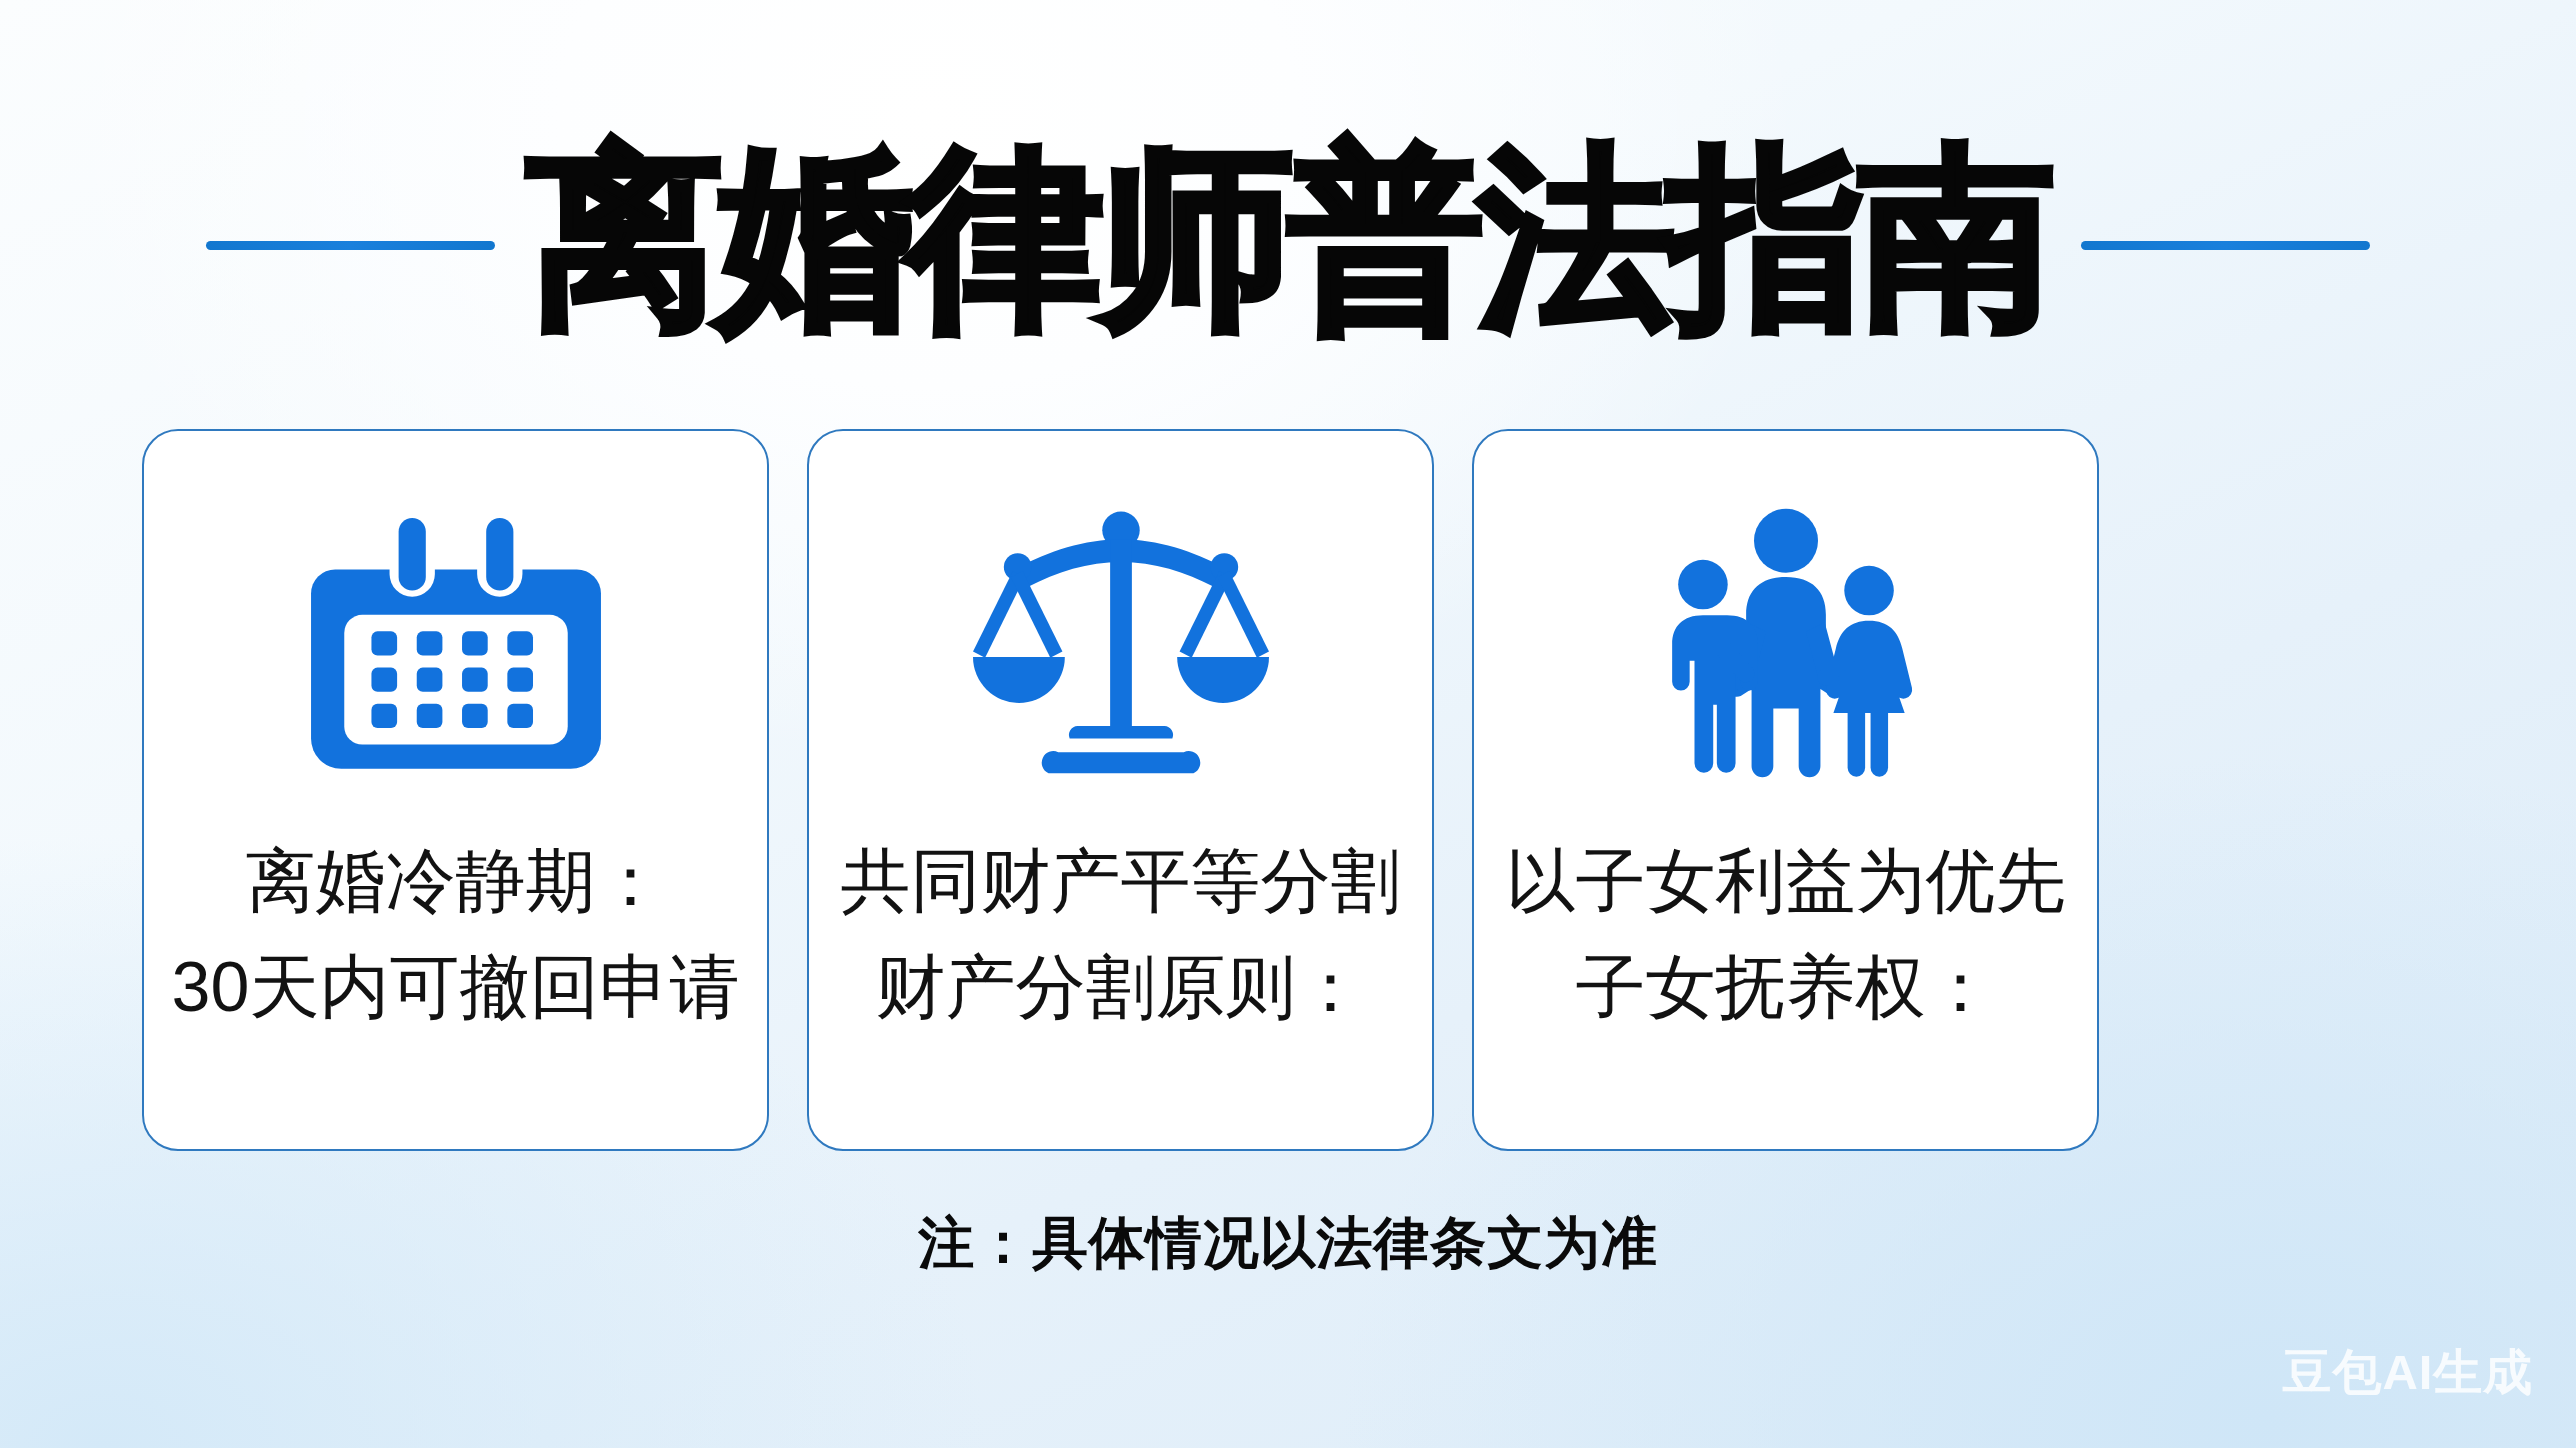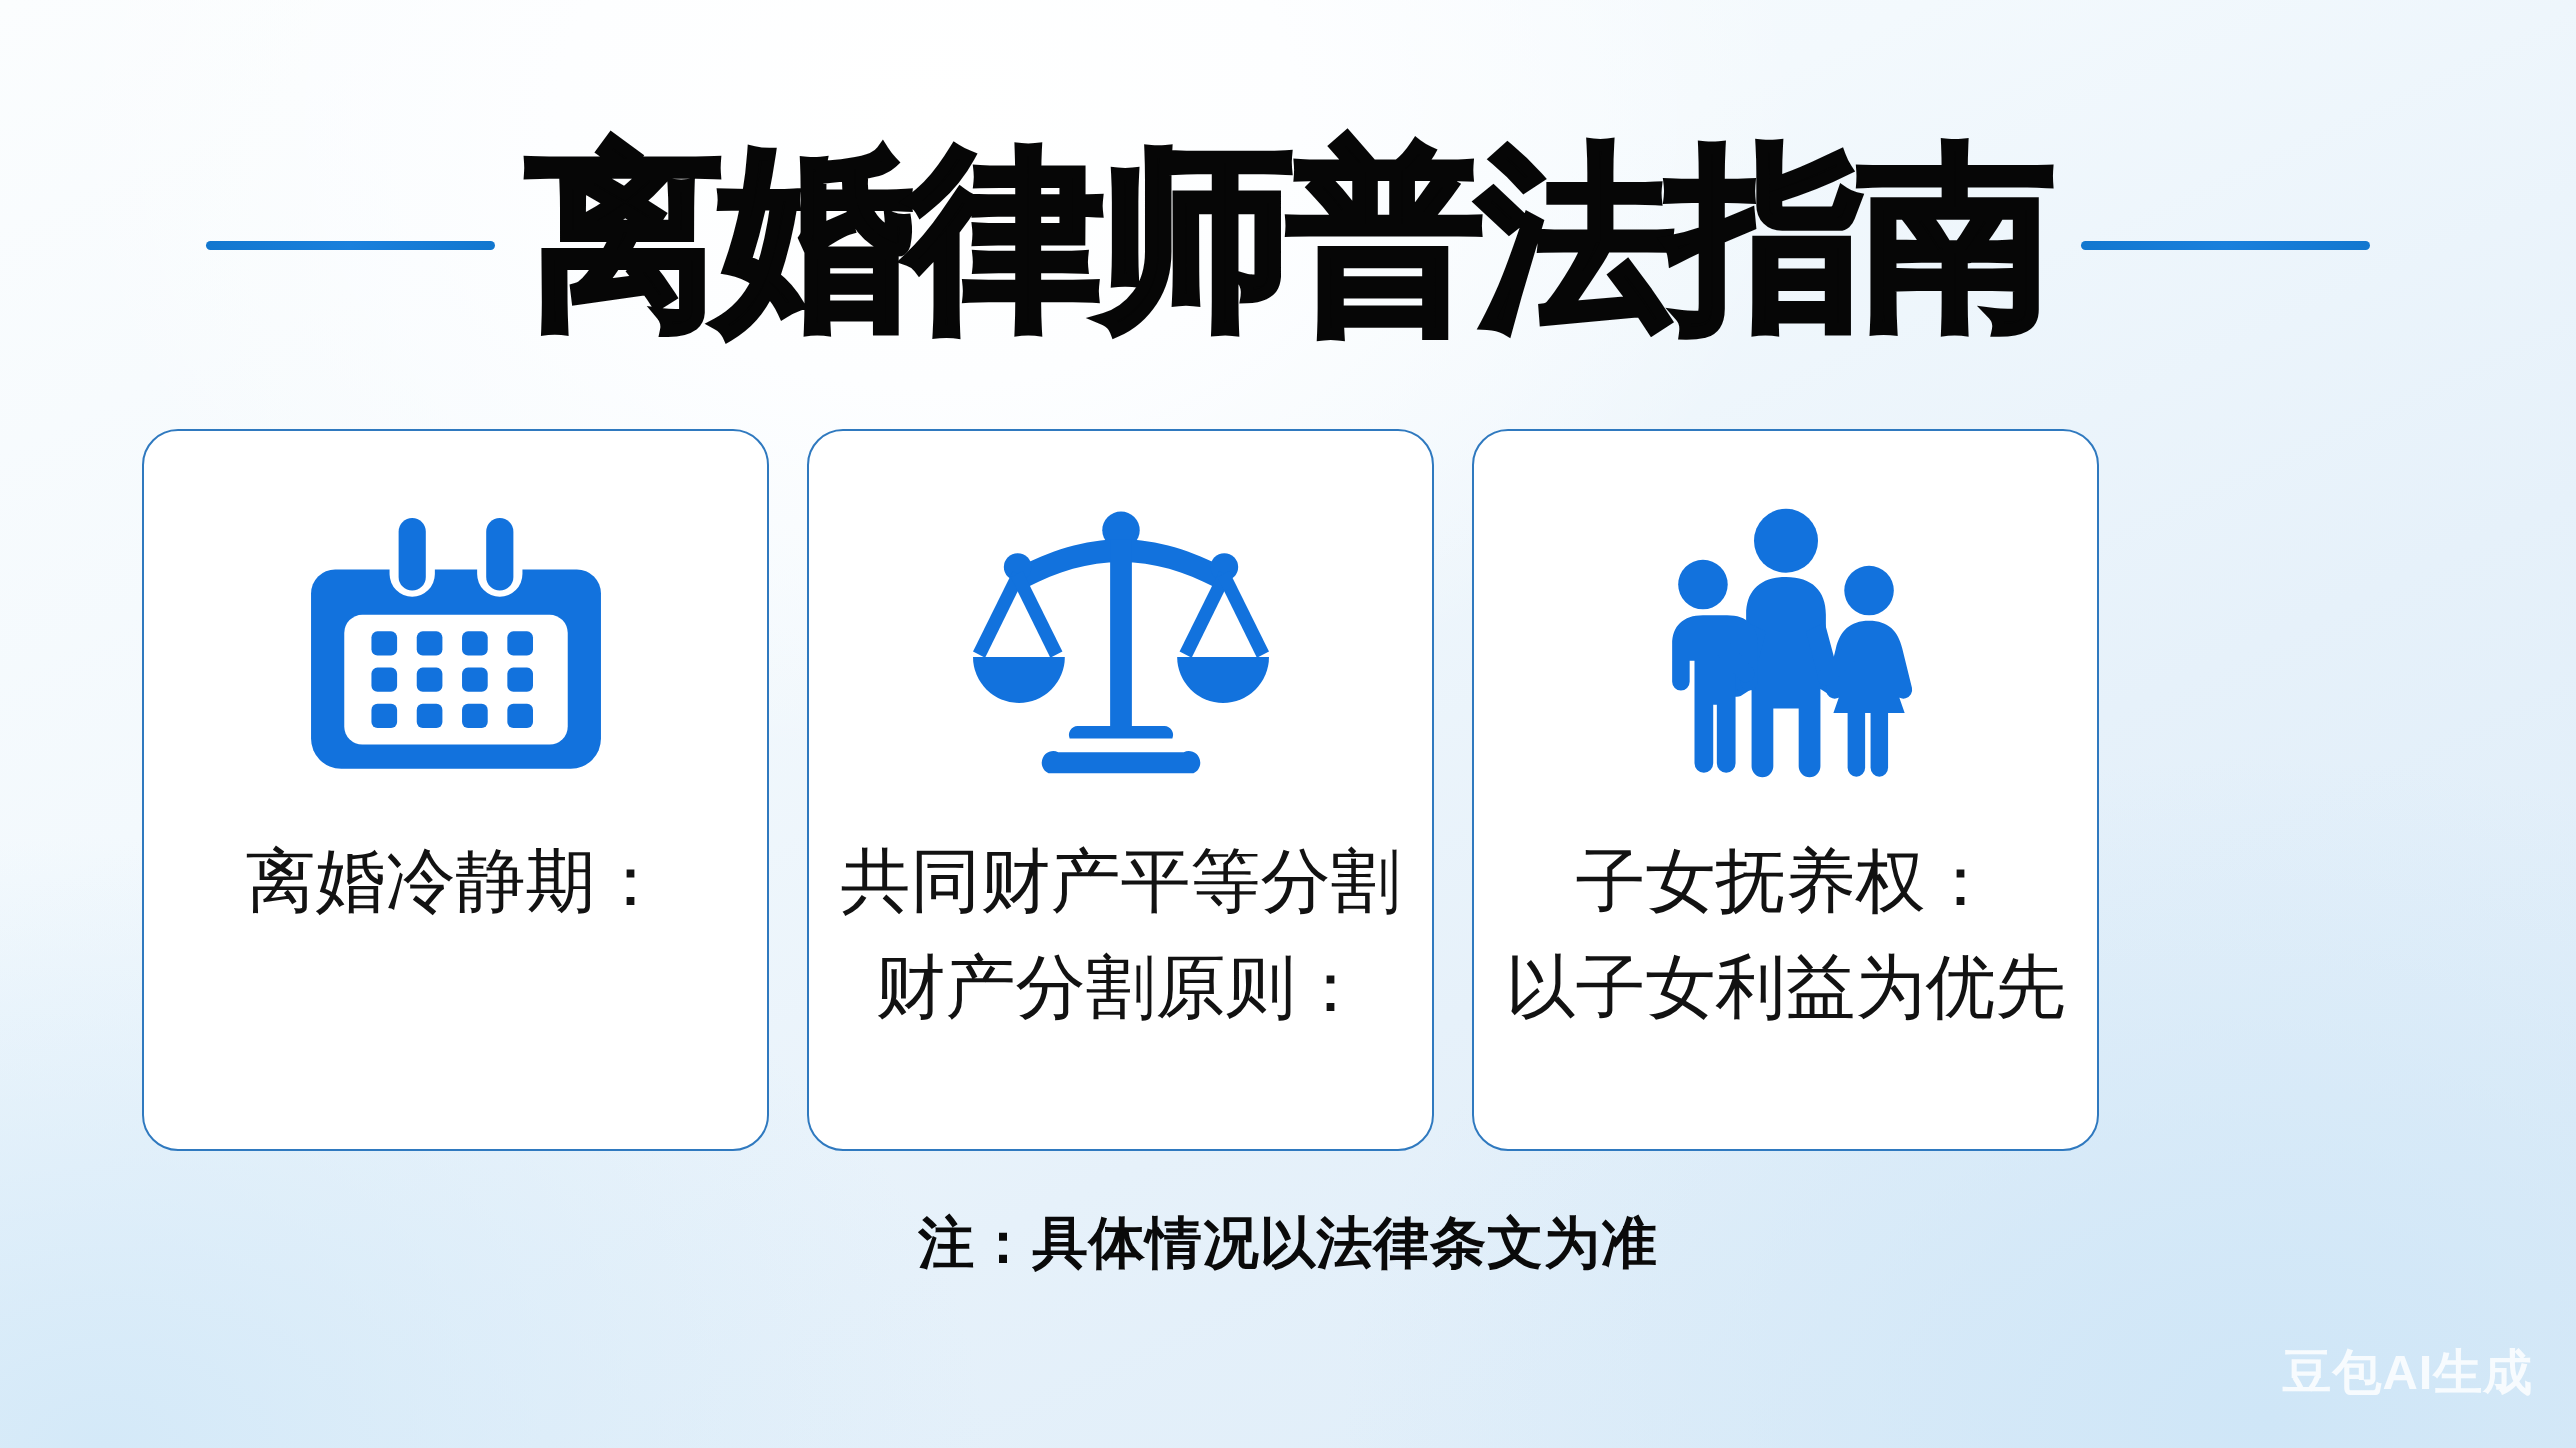--- a/index.html
+++ b/index.html
@@ -176,20 +176,21 @@
 
             <rect x="22" y="67.5" width="8.5" height="8" rx="2"></rect>
             <rect x="37" y="67.5" width="8.5" height="8" rx="2"></rect>
             <rect x="52" y="67.5" width="8.5" height="8" rx="2"></rect>
             <rect x="67" y="67.5" width="8.5" height="8" rx="2"></rect>
           </g>
         </svg>
       </div>
       <div class="card-text">
         <span class="line">离婚冷静期：</span>
+        <span class="line">30天内可撤回申请</span>
       </div>
     </div>
 
     <div class="card">
       <div class="card-icon">
         <svg width="302" height="302" viewBox="0 0 100 100" aria-hidden="true">
           <g fill="#1272dd">
 
             <circle cx="50" cy="10" r="6.2"></circle>
 
@@ -242,22 +243,22 @@
             <circle cx="77.5" cy="30" r="8.2"></circle>
             <path d="M77.5 40 c -6.4 0 -9.6 3.4 -11.0 9.2 l -3.2 13.0 a2.9 2.9 0 0 0 5.6 1.5 l 2.6 -9.8 l -5.8 16.6 h 23.6 l -5.8 -16.6 l 2.6 9.8 a2.9 2.9 0 0 0 5.6 -1.5 l -3.2 -13.0 c -1.4 -5.8 -4.6 -9.2 -11.0 -9.2 z"></path>
             <path d="M71.2 70.5 h5.0 v 18.2 a2.9 2.9 0 0 1 -5.8 0 v -18.2 z"></path>
             <path d="M78.8 70.5 h5.0 v 18.2 a2.9 2.9 0 0 1 -5.8 0 v -18.2 z"></path>
 
             <path d="M68.4 49.5 l -7.2 7.0 a2.9 2.9 0 0 0 4.0 4.2 l 7.4 -7.2 z"></path>
           </g>
         </svg>
       </div>
       <div class="card-text">
+        <span class="line">以子女利益为优先</span>
         <span class="line">子女抚养权：</span>
-        <span class="line">以子女利益为优先</span>
       </div>
     </div>
 
   </div>
 
   <div class="footnote">注：具体情况以法律条文为准</div>
 
   <div class="watermark">豆包AI生成</div>
 
 </div>

